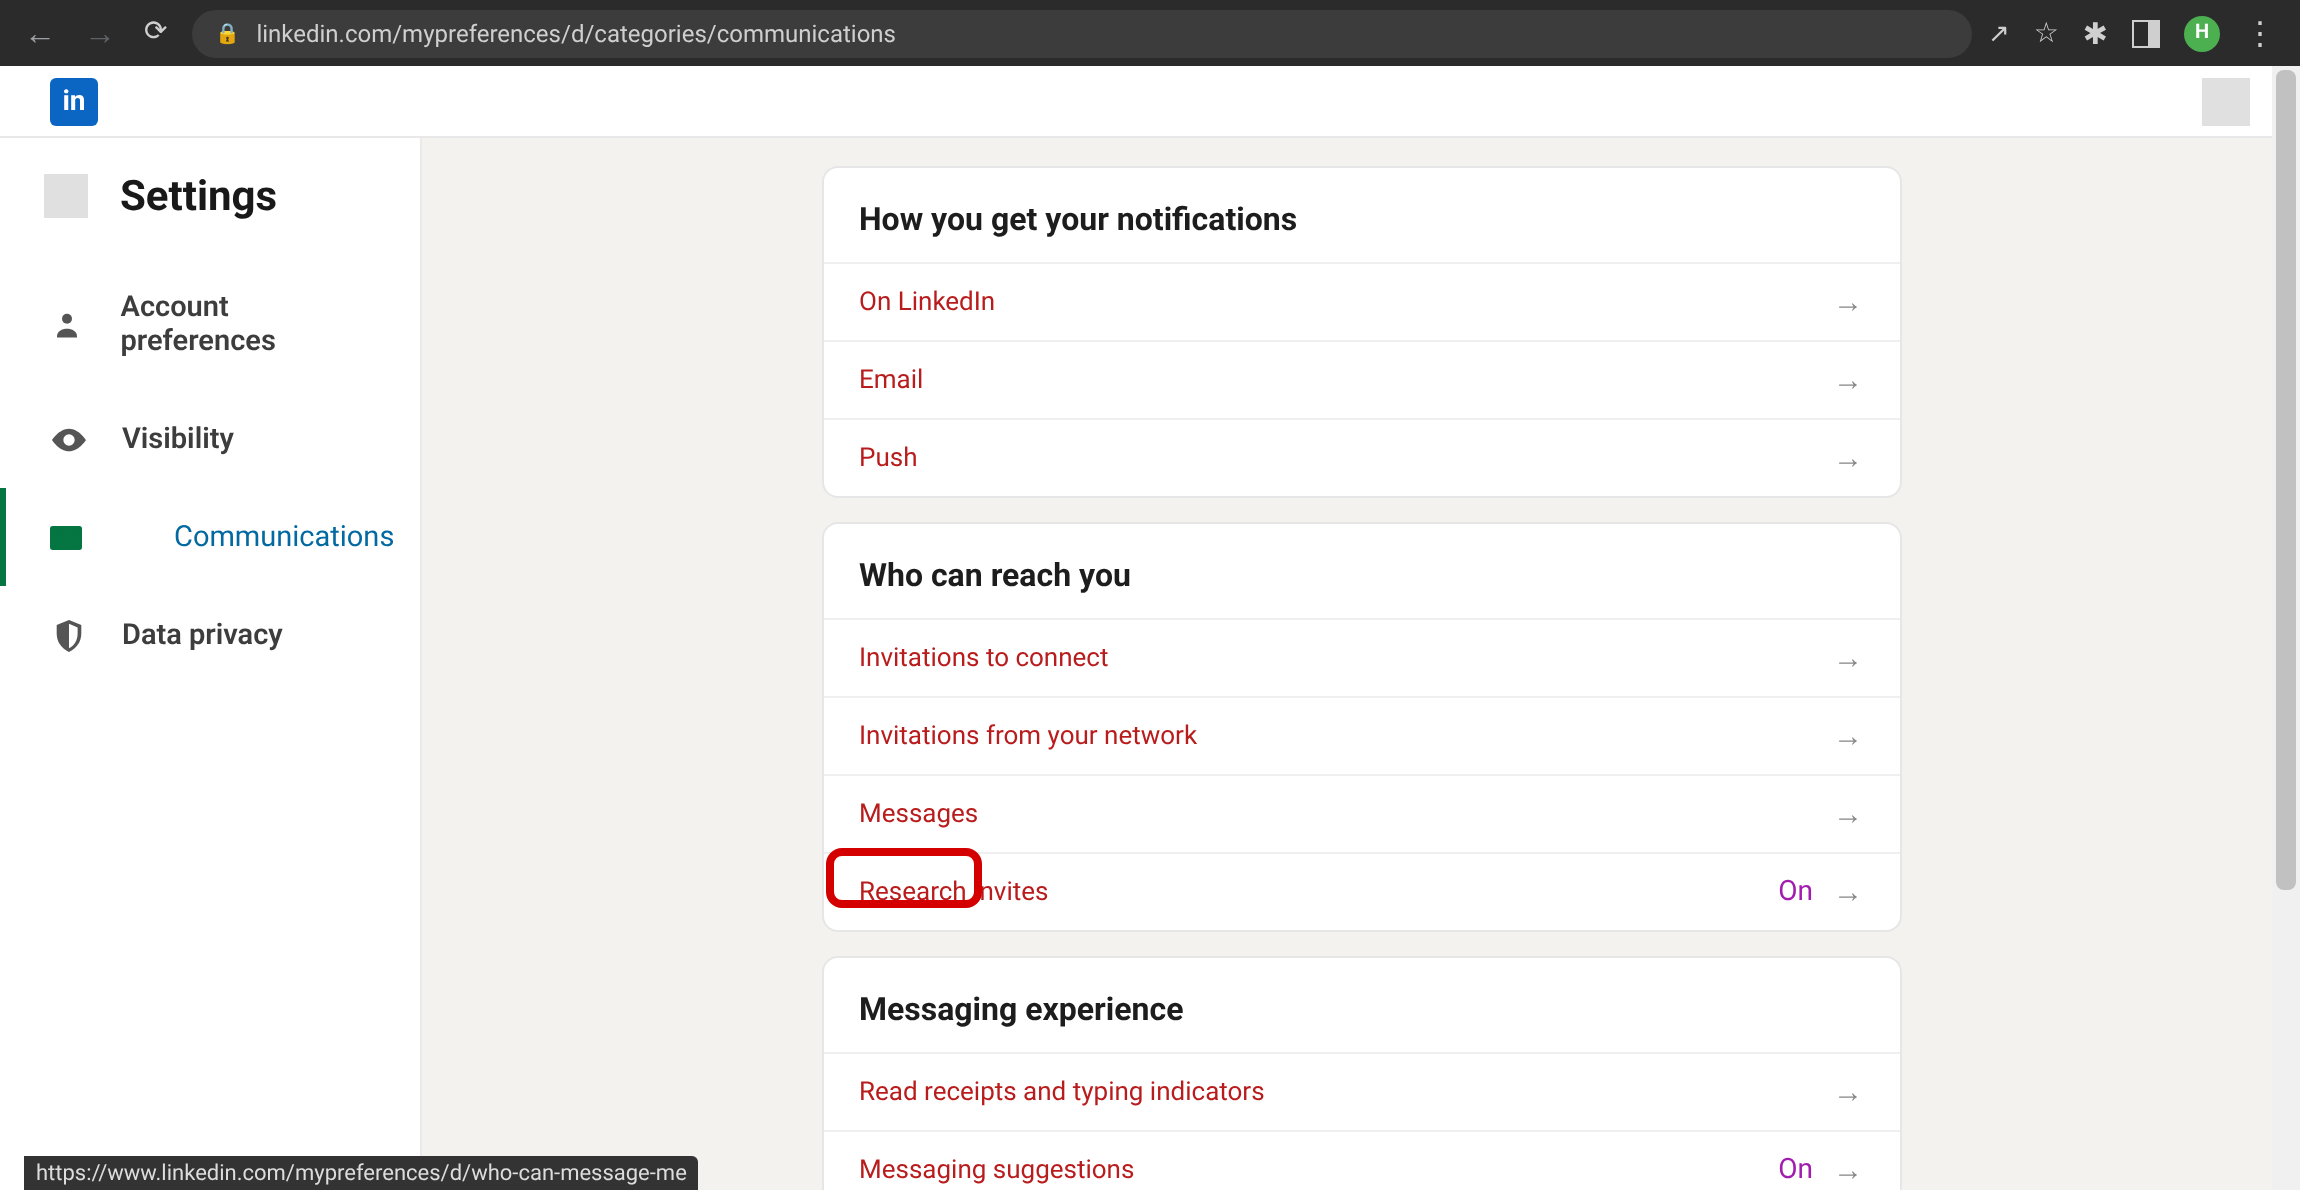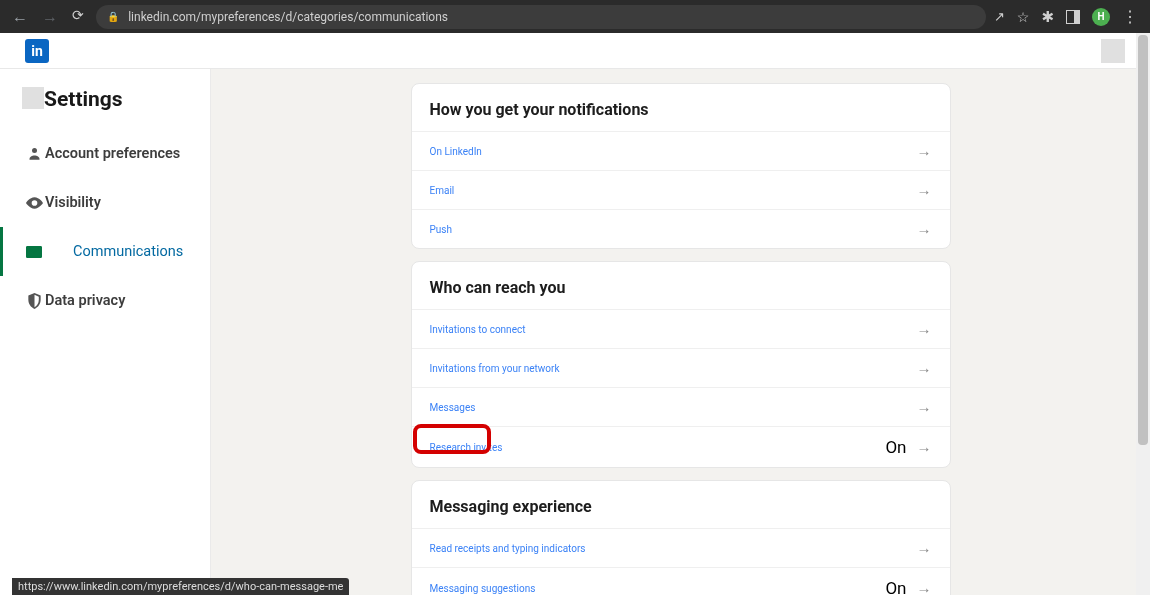--- a/index.html
+++ b/index.html
@@ -24,41 +24,41 @@
     
     .linkedin-header { height: 36px; display: flex; align-items: center; padding: 0 20px; border-bottom: 1px solid #e8e8e8; background: #fff; justify-content: space-between; }
     .linkedin-header-inner { width: 100%; max-width: 1100px; margin: 0 auto; display: flex; align-items: center; justify-content: space-between;}
     .in-logo { width: 24px; height: 24px; background: #0a66c2; color: #fff; display: flex; align-items: center; justify-content: center; font-weight: 700; font-size: 14px; border-radius: 3px; text-align: right;}
     .header-right-box { width: 24px; height: 24px; background: #e0e0e0; }
 
     .app-body { display: flex; height: calc(100% - 36px); background: #f3f2ef; }
     
     
     .sidebar { width: 211px; background: #fff; height: 100%; border-right: 1px solid #eaeaea; }
-    .settings-title-row { display: flex; align-items: flex-start; gap: 0; padding: 18px 20px 18px 22px; }
+    .settings-title-row { display: flex; align-items: flex-start; gap: 16px; padding: 18px 20px 18px 22px; }
     .settings-title-square { width: 22px; height: 22px; background: #e0e0e0; }
     .settings-title { font-size: 21px; font-weight: 700; color: #191919; }
     .sidebar-nav { display: flex; flex-direction: column; }
-    .sidebar-item { display: flex; align-items: center; gap: 2px; padding: 16px 20px 16px 22px; cursor: pointer; border-left: 3px solid transparent; }
+    .sidebar-item { display: flex; align-items: center; gap: 18px; padding: 16px 20px 16px 22px; cursor: pointer; border-left: 3px solid transparent; }
     .sidebar-item.active { border-left: 3px solid #057642; }
     .sidebar-item.active .sb-label { color: #0369a1; font-weight: 400; margin-left: 28px; }
     .sidebar-item.active .sb-icon svg { fill: #057642; stroke: #057642;}
     .sb-icon { width: 18px; display: flex; justify-content: center; }
     .sb-icon svg { fill: #555; }
     .sb-label { font-size: 14.5px; color: #3d3d3d; font-weight: 600; }
 
     
     .main { flex: 1; padding: 14px 0 0 0; overflow: hidden; }
     .card { width: 540px; margin: 0 auto 12px auto; background: #fff; border-radius: 8px; border: 1px solid #e6e6e6; overflow: hidden; }
     .card-header { padding: 16px 18px 12px 18px; font-size: 16px; font-weight: 700; color: #1d1d1d; }
     .card-row { display: flex; justify-content: space-between; align-items: center; padding: 10px 18px; border-top: 1px solid #efefef; cursor: pointer; min-height: 39px;}
     .card-row:first-of-type { }
-    .row-label { font-size: 10px; color: #3b82f6; }
+    .row-label { font-size: 13px; color: #b91c1c; }
     .row-right { display: flex; align-items: center; gap: 10px; }
-    .row-status { font-size: 17px; color: #000000; }
+    .row-status { font-size: 14px; color: #a21caf; }
     .row-arrow { color: #888; font-size: 15px; }
 
     .highlight-box { position: absolute; border: 4px solid #d40000; border-radius: 8px; pointer-events: none; }
 
     .status-link { position: absolute; left: 12px; bottom: 0; background: #333; color: #ddd; font-size: 11px; padding: 2px 6px; border-top-right-radius: 3px;}
   </style>
 </head>
 <body>
 
 <div class="browser-bar">

